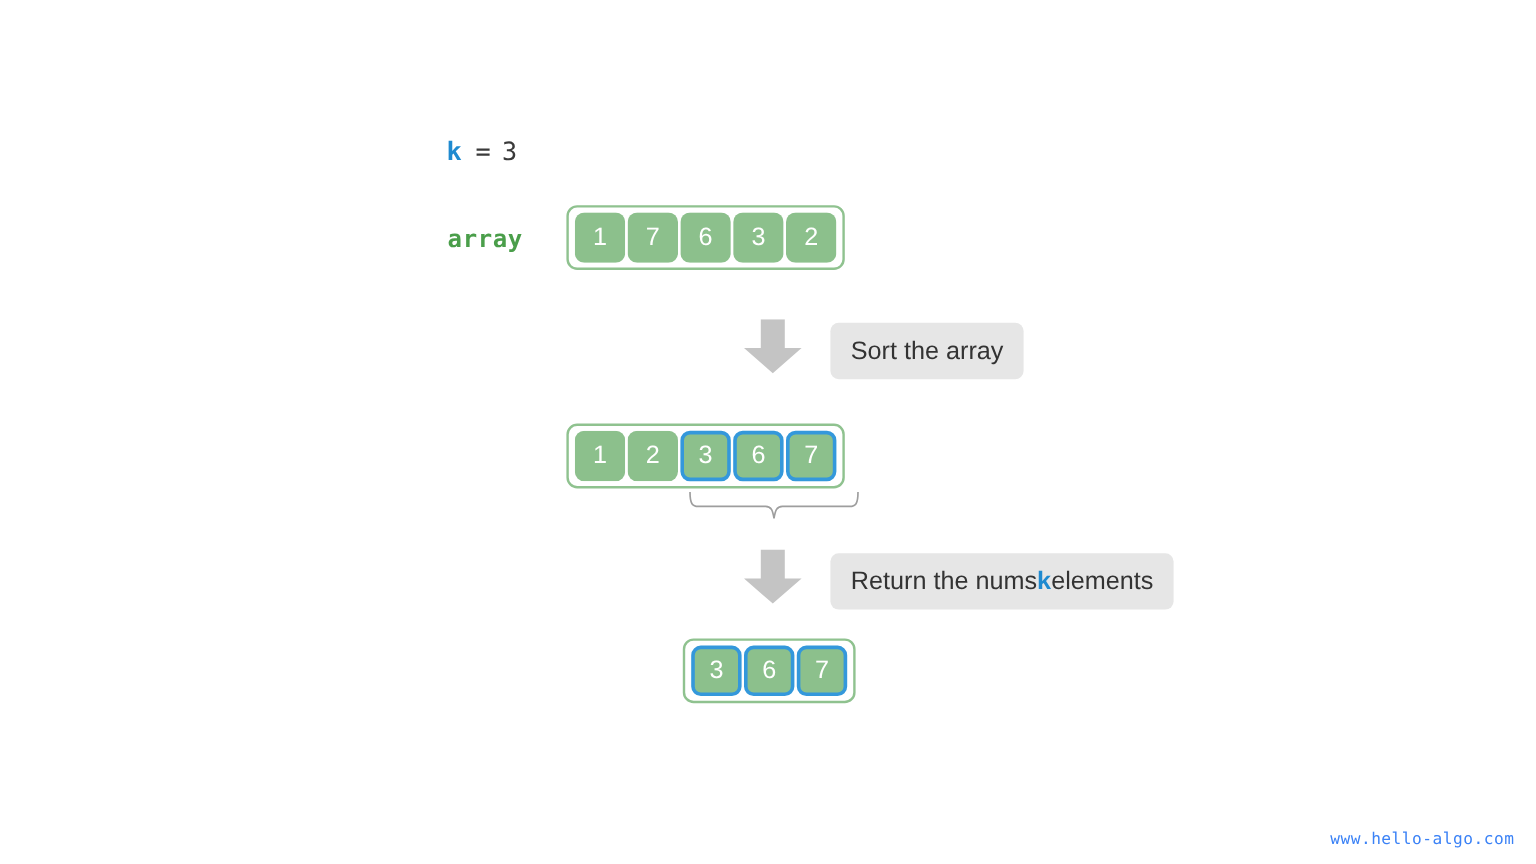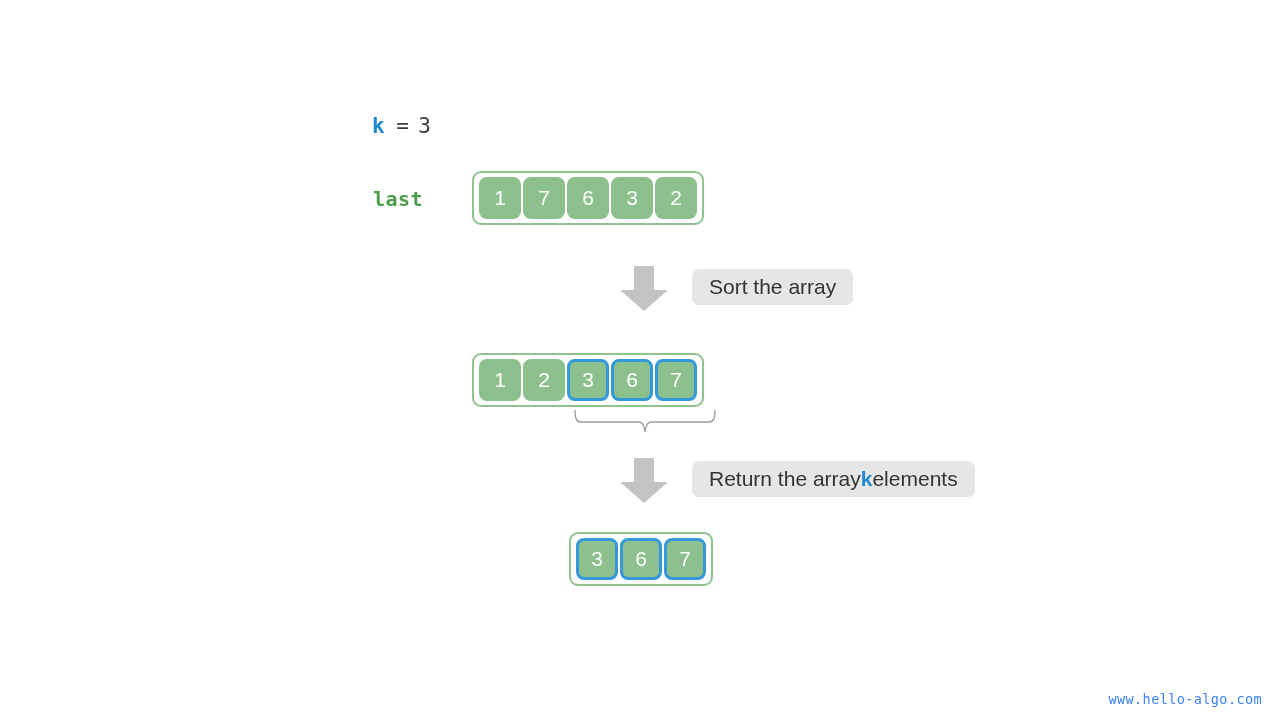--- a/index.html
+++ b/index.html
@@ -92,21 +92,21 @@
   }
 
   
   .step-box {
     position: absolute;
     background: #e6e6e6;
     border-radius: 7px;
     display: flex;
     align-items: center;
     padding: 0 17px;
-    height: 36px;
+    height: 47px;
     color: #333333;
     font-size: 21px;
     white-space: nowrap;
   }
   .step-box .kvar {
     color: #1f8ad0;
     font-weight: bold;
   }
 
   
@@ -131,21 +131,21 @@
 </style>
 </head>
 <body>
 
 <div id="k-line">
   <span class="var">k</span>
   <span class="eq">=</span>
   <span class="val">3</span>
 </div>
 
-<div class="array-label" style="left:373px; top:187px;">last</div>
+<div class="array-label" style="left:373px; top:187px;">array</div>
 
 <div class="array" id="array-input" style="left:472px; top:171px;">
   <div class="cell">1</div>
   <div class="cell">7</div>
   <div class="cell">6</div>
   <div class="cell">3</div>
   <div class="cell">2</div>
 </div>
 
 <svg class="arrow" style="left:618px; top:266px;" viewBox="0 0 52 46">
@@ -166,21 +166,21 @@
 
 <svg id="brace" viewBox="0 0 150 30">
   <path d="M5,2 C5,12 7,14 12,14 L68,14 C73,14 74,18 75,24 C76,18 77,14 82,14 L138,14 C143,14 145,12 145,2" fill="none" stroke="#9e9e9e" stroke-width="1.4"></path>
 </svg>
 
 <svg class="arrow" style="left:618px; top:458px;" viewBox="0 0 52 46">
   <polygon points="16,0 36,0 36,24 50,24 26,45 2,24 16,24" fill="#c4c4c4"></polygon>
 </svg>
 
 <div class="step-box" style="left:692px; top:461px;">
-  <span>Return the array </span>
+  <span>Return the nums </span>
   <span class="kvar">k</span>
   <span> elements</span>
 </div>
 
 <div class="array" id="array-result" style="left:569px; top:532px;">
   <div class="cell hl">3</div>
   <div class="cell hl">6</div>
   <div class="cell hl">7</div>
 </div>
 

